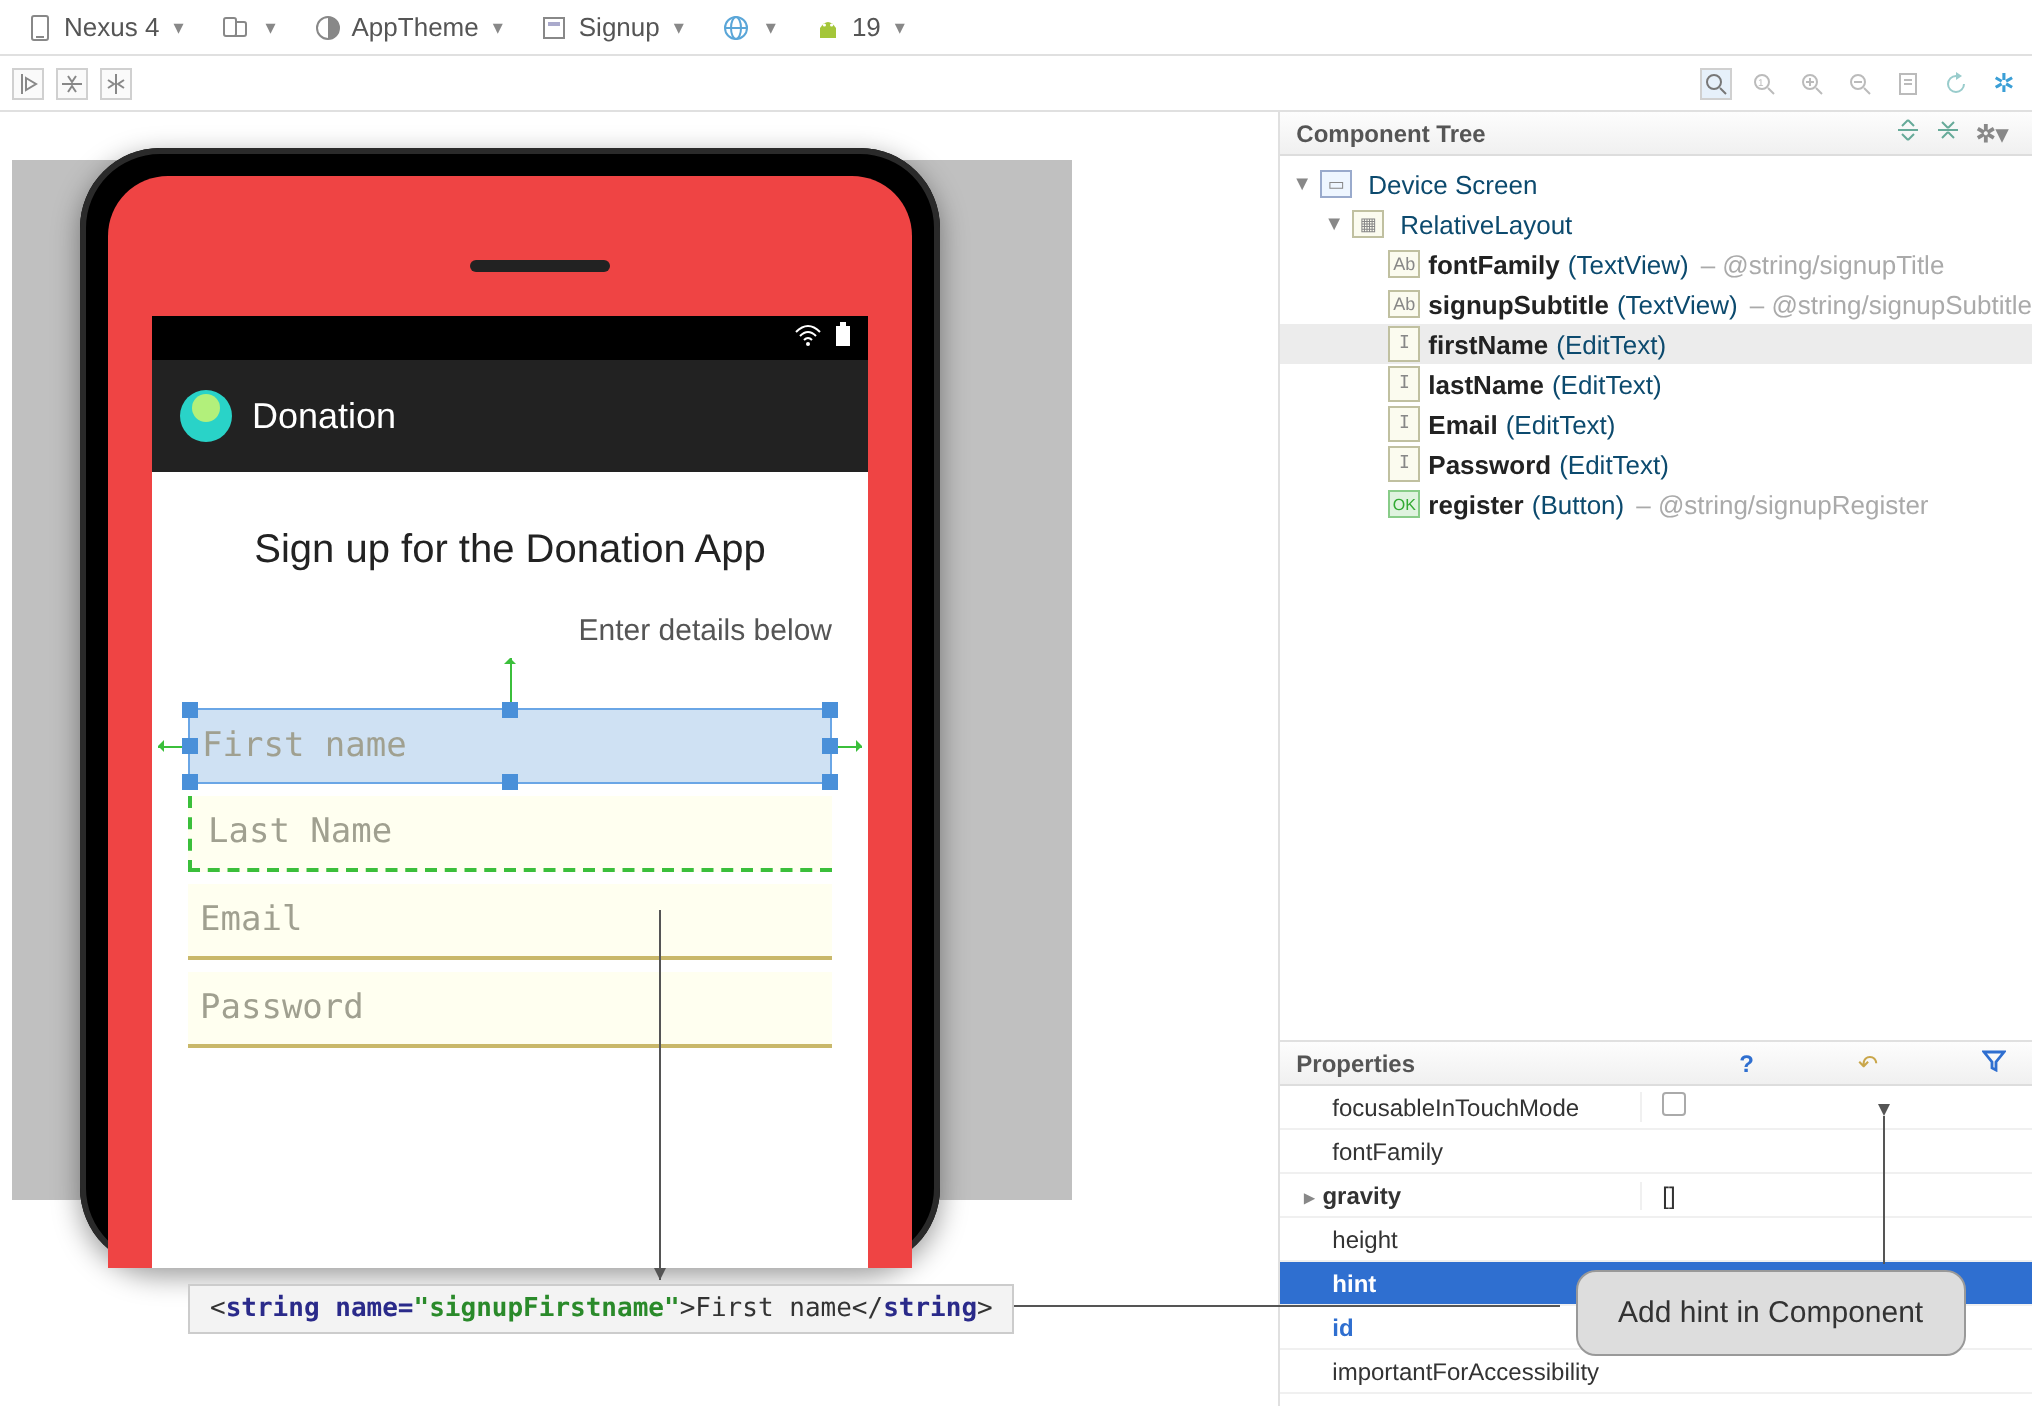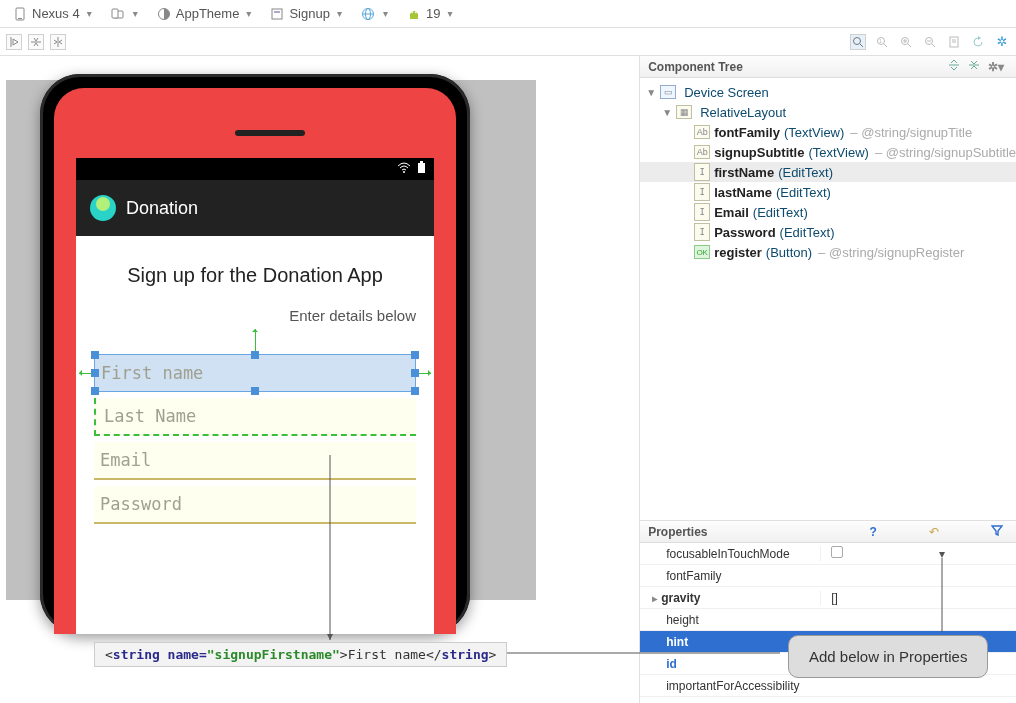--- a/index.html
+++ b/index.html
@@ -411,16 +411,16 @@
    <line x1="480" y1="653" x2="780" y2="653" stroke="#555"></line>
 
    <line x1="942" y1="558" x2="942" y2="632" stroke="#555" marker-start="url(#ah)"></line>
  </svg>
 
  <div class="callout-box" style="left:94px; top:642px;">
    <span>&lt;</span><span class="kw-tag">string</span><span class="kw-attr"> name=</span><span class="kw-val">"signupFirstname"</span><span>&gt;First name&lt;/</span><span class="kw-tag">string</span><span>&gt;</span>
  </div>
 
  <div class="callout-bubble" style="left:788px; top:635px;">
-   <span>Add below in Properties</span>
+   <span>Add hint in Component</span>
  </div>
 
 </div>
 
 </body></html>

